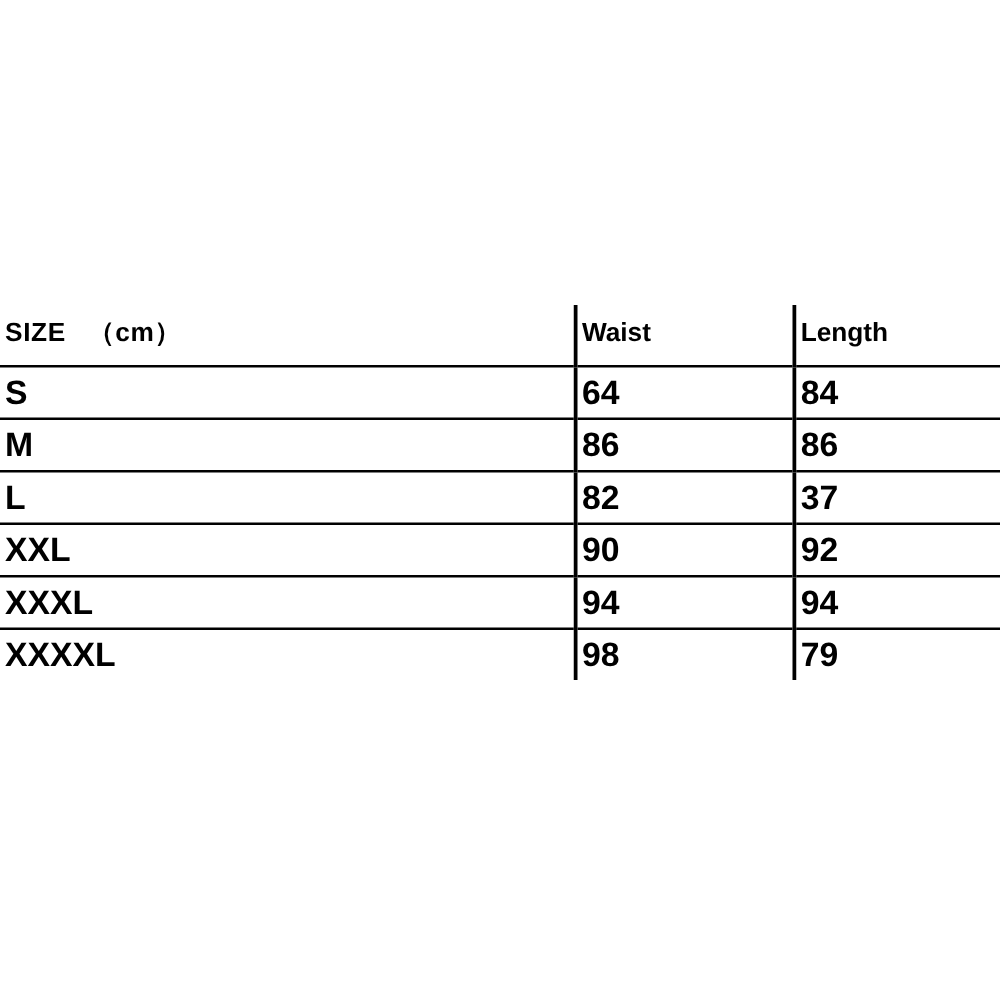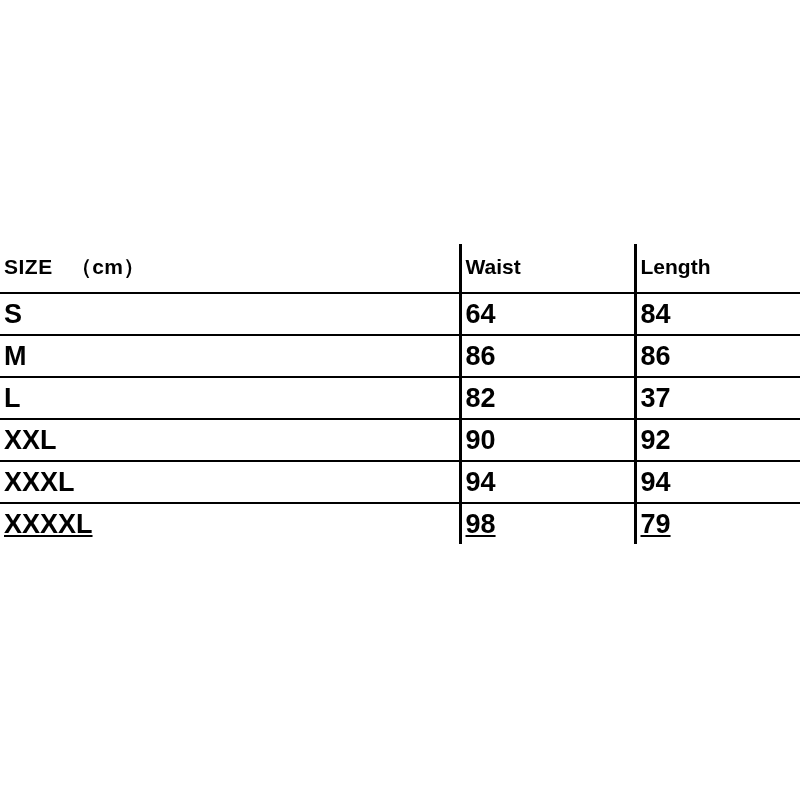--- a/index.html
+++ b/index.html
@@ -65,21 +65,21 @@
   
   tr.data-row td {
     font-size: 27px;
     height: 38px;
     line-height: 40px;
   }
 
   
   tr.header-row td { border-bottom: 2px solid #000000; }
   tr.data-row td { border-bottom: 2px solid #000000; }
-  tr.data-row.last td { border-bottom: none; text-decoration: underline; }
+  tr.data-row.last td { border-bottom: none; }
 </style>
 </head>
 <body>
 
 <div class="size-chart">
   <table class="size-table">
     <colgroup>
       <col class="c-size">
       <col class="c-waist">
       <col class="c-length">

